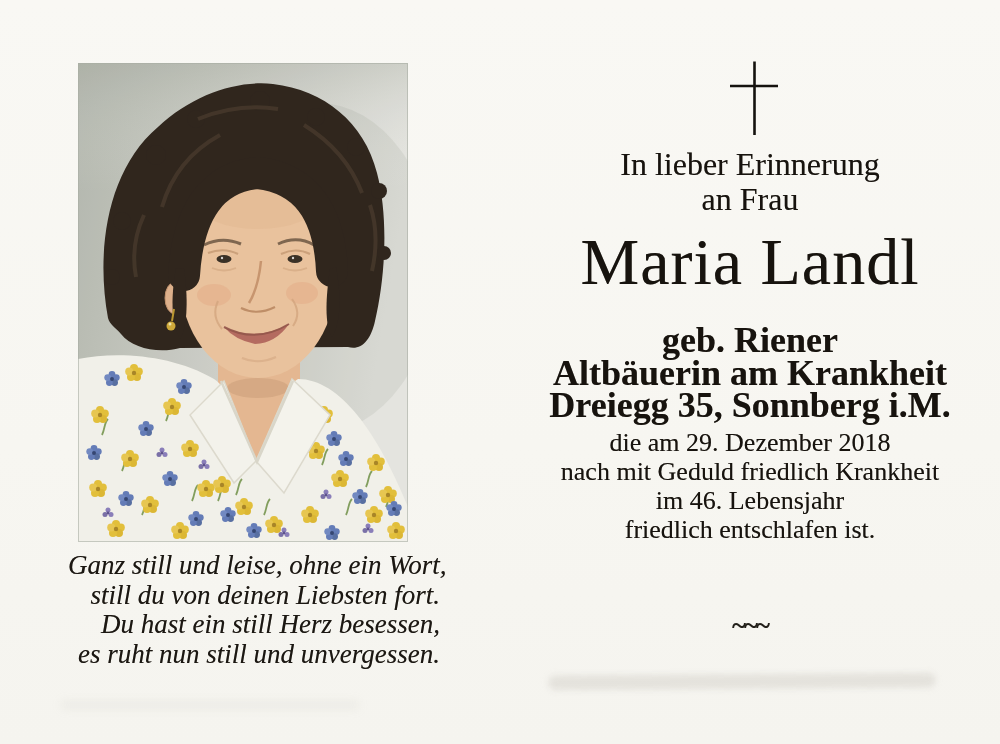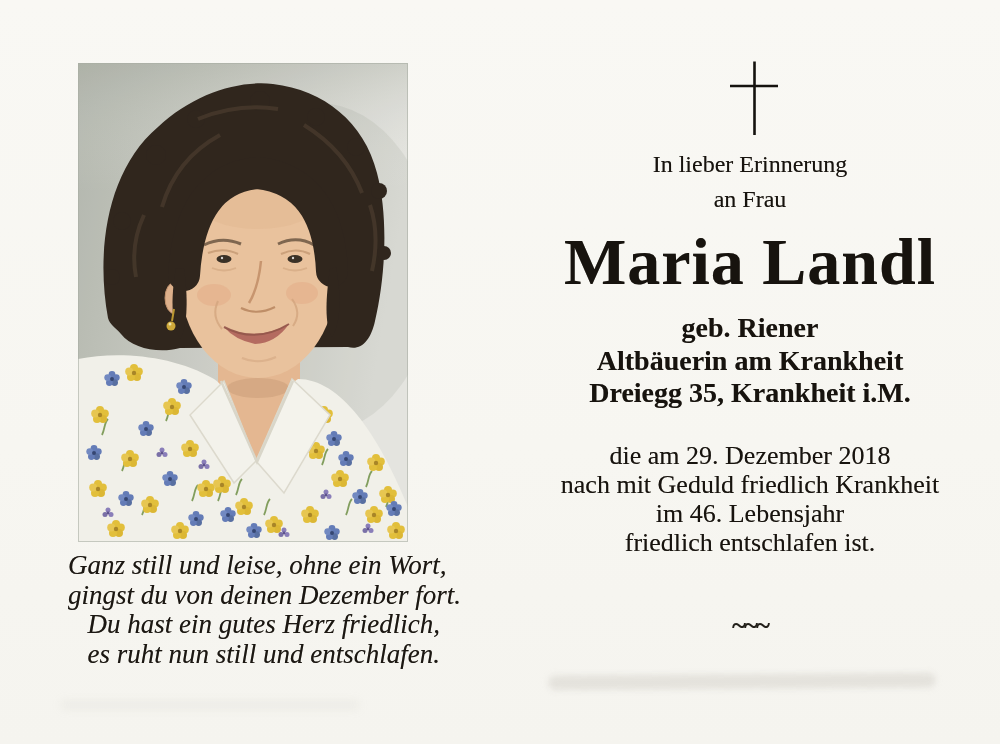--- a/index.html
+++ b/index.html
@@ -24,33 +24,33 @@
   .poem{
     position:absolute;left:68px;top:551px;width:372px;
     text-align:right;font-style:italic;font-size:27px;line-height:29.5px;
     color:#1b1712;white-space:nowrap;
   }
 
   .cross{position:absolute;left:725px;top:60px;width:58px;height:76px;}
 
   .intro{
     position:absolute;left:505px;top:147px;width:490px;
-    text-align:center;font-size:24px;line-height:35px;
+    text-align:center;font-size:32px;line-height:35px;
   }
   .name{
     position:absolute;left:505px;top:224px;width:490px;margin:0;
-    text-align:center;font-size:66px;font-weight:700;letter-spacing:1px;
+    text-align:center;font-size:66px;font-weight:400;letter-spacing:1px;
     white-space:nowrap;
   }
   .sub{
-    position:absolute;left:505px;top:312px;width:490px;
-    text-align:center;font-size:28px;font-weight:700;line-height:32.5px;
+    position:absolute;left:505px;top:324px;width:490px;
+    text-align:center;font-size:36px;font-weight:700;line-height:32.5px;
   }
   .obit{
-    position:absolute;left:505px;top:441px;width:490px;
+    position:absolute;left:505px;top:428px;width:490px;
     text-align:center;font-size:26px;line-height:29px;
   }
   .flourish{
     position:absolute;left:505px;top:610px;width:490px;
     text-align:center;font-size:27px;font-weight:700;letter-spacing:-2px;
     color:#23201a;
   }
   .ghost{
     position:absolute;left:548px;top:674px;width:388px;height:15px;
     background:rgba(168,165,154,0.22);
@@ -242,41 +242,41 @@
       <circle cx="93" cy="263" r="4.5" fill="#cda632"></circle>
       <circle cx="92" cy="261" r="1.5" fill="#efe3a8"></circle>
 
       <rect width="330" height="479" fill="#f3ead8" opacity="0.05"></rect>
       <rect x="0.5" y="0.5" width="329" height="478" fill="none" stroke="#a9ada3" stroke-opacity="0.6"></rect>
     </svg>
   </div>
 
   <div class="poem txt">
     <div>Ganz still und leise, ohne ein Wort,</div>
-    <div>gingst du von deinen Dezember fort.</div>
-    <div>Du hast ein gutes Herz friedlich,</div>
-    <div>es ruht nun still und entschlafen.</div>
+    <div>still du von deinen Liebsten fort.</div>
+    <div>Du hast ein still Herz besessen,</div>
+    <div>es ruht nun still und unvergessen.</div>
   </div>
 
   <svg class="cross" viewBox="0 0 58 76" xmlns="http://www.w3.org/2000/svg">
     <line x1="29.5" y1="1.5" x2="29.5" y2="75" stroke="#15120e" stroke-width="2.6"></line>
     <line x1="5" y1="26" x2="53" y2="26" stroke="#15120e" stroke-width="2.6"></line>
   </svg>
 
   <div class="intro txt">
     <div>In lieber Erinnerung</div>
     <div>an Frau</div>
   </div>
 
   <h1 class="name txt">Maria Landl</h1>
 
   <div class="sub txt">
     <div>geb. Riener</div>
     <div>Altbäuerin am Krankheit</div>
-    <div>Dreiegg 35, Krankheit i.M.</div>
+    <div>Dreiegg 35, Sonnberg i.M.</div>
   </div>
 
   <div class="obit txt">
     <div>die am 29. Dezember 2018</div>
     <div>nach mit Geduld friedlich Krankheit</div>
     <div>im 46. Lebensjahr</div>
     <div>friedlich entschlafen ist.</div>
   </div>
 
   <div class="flourish">~~~</div>

